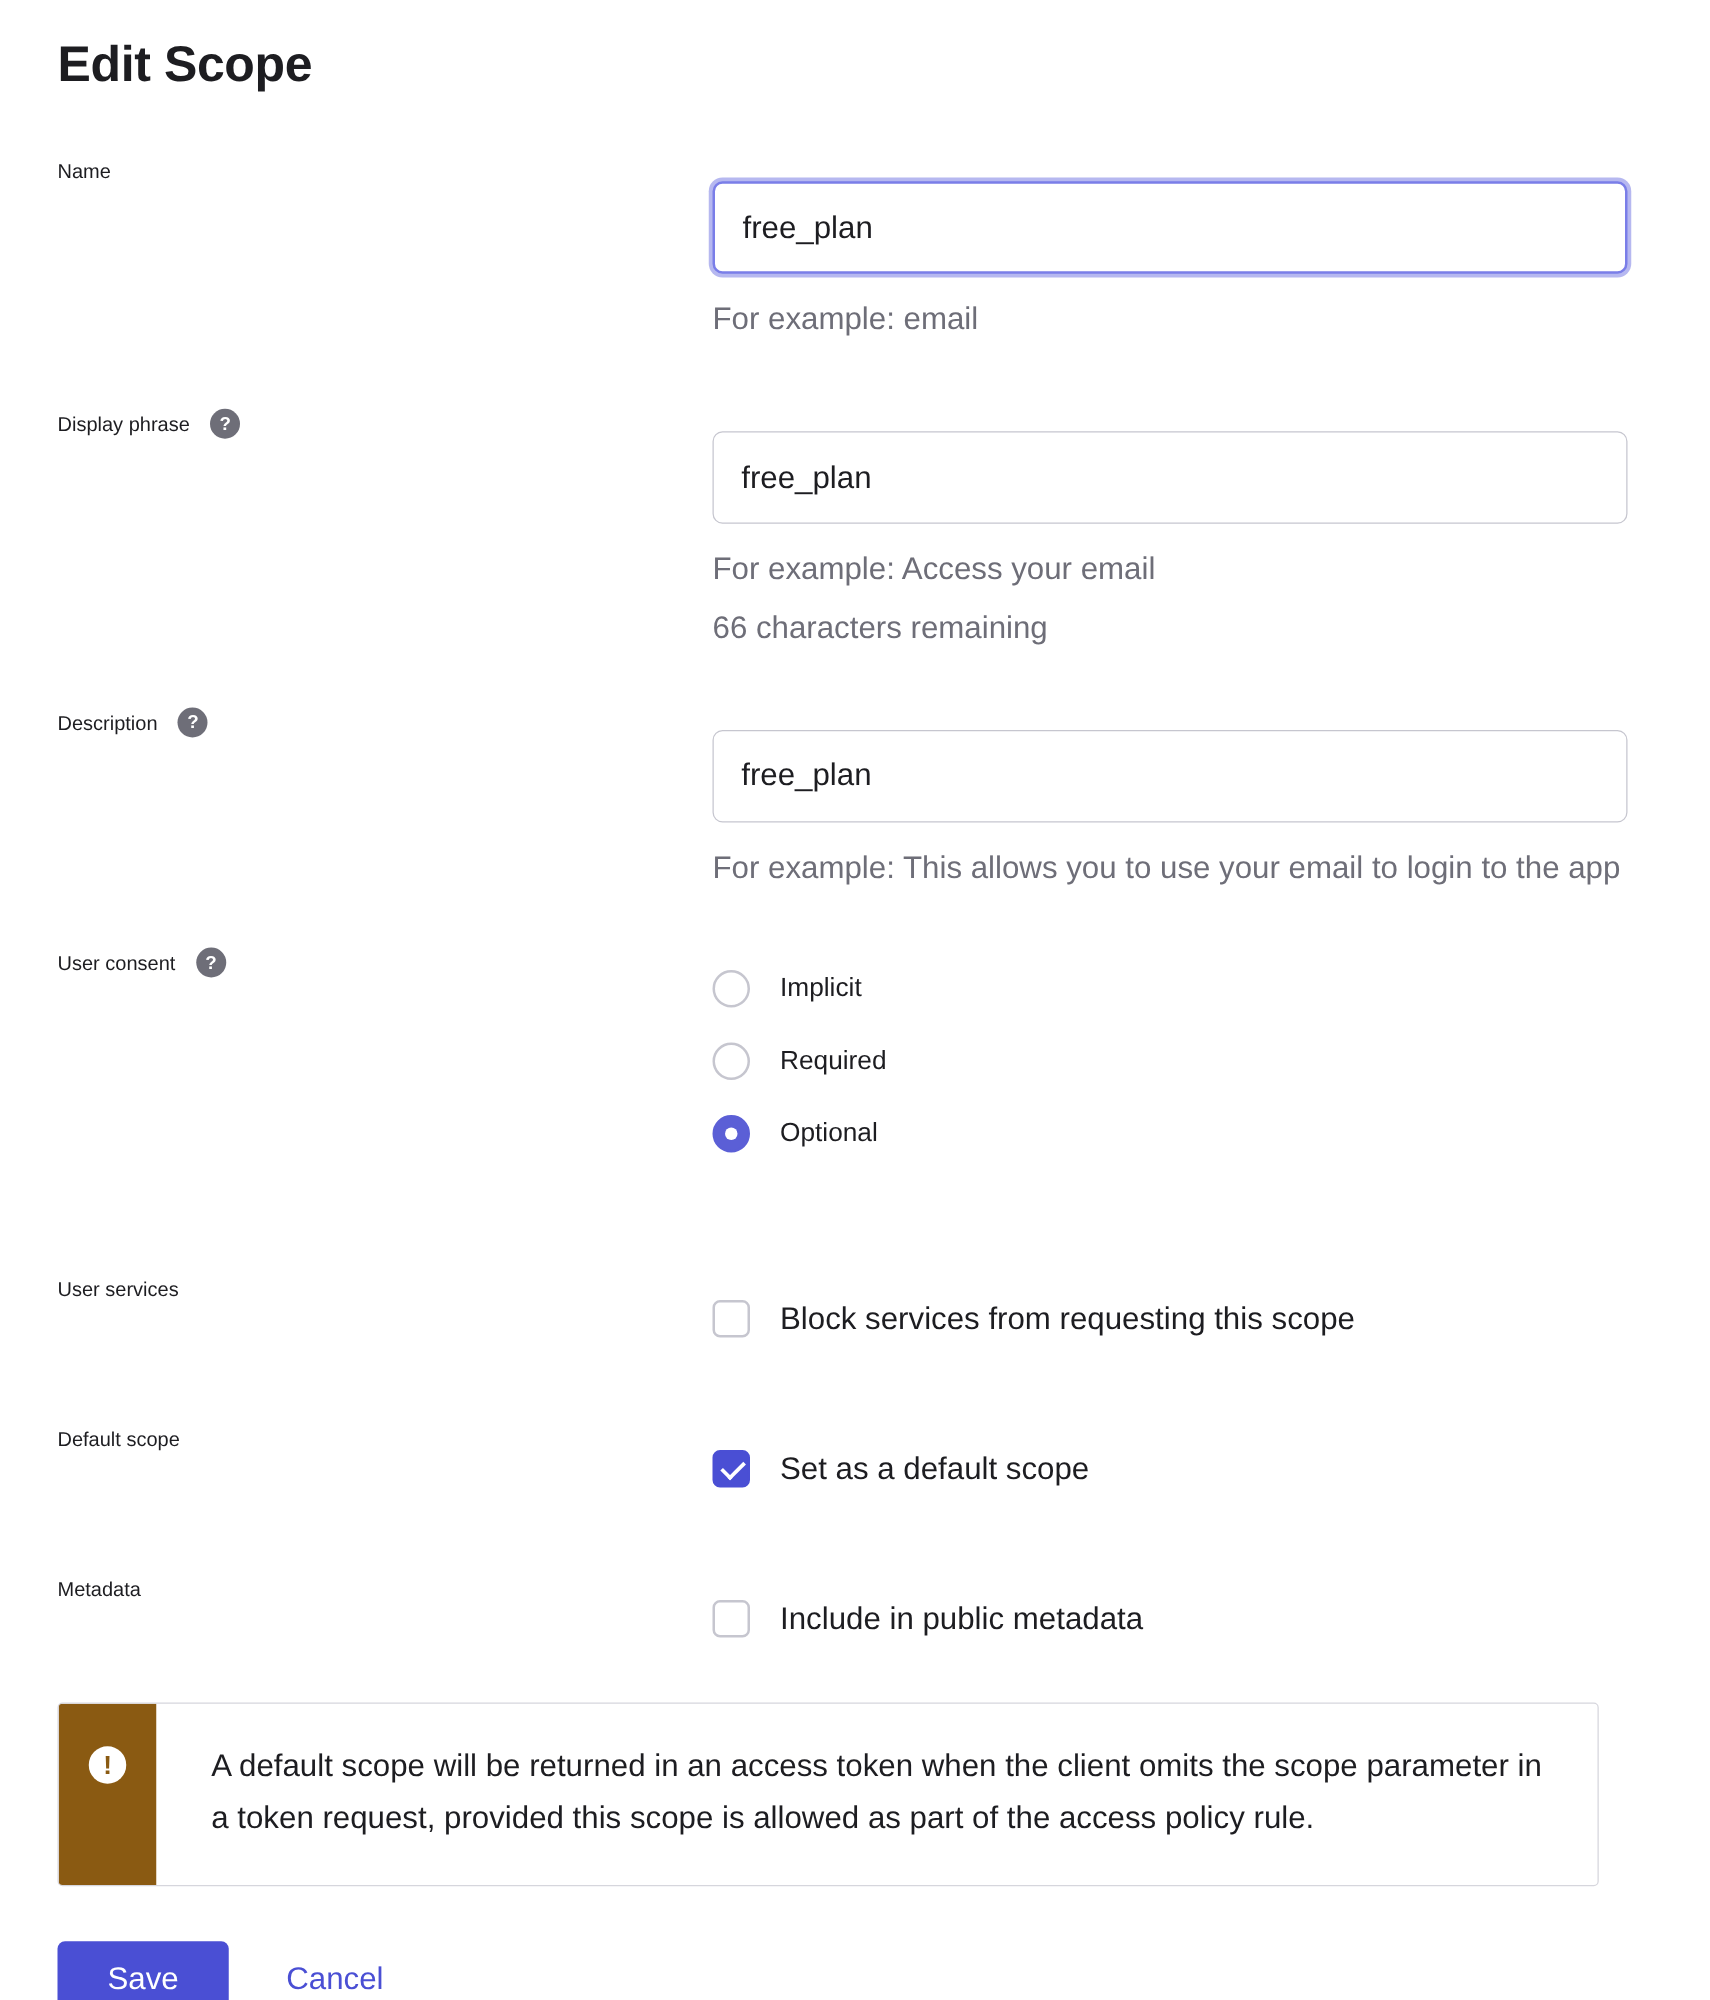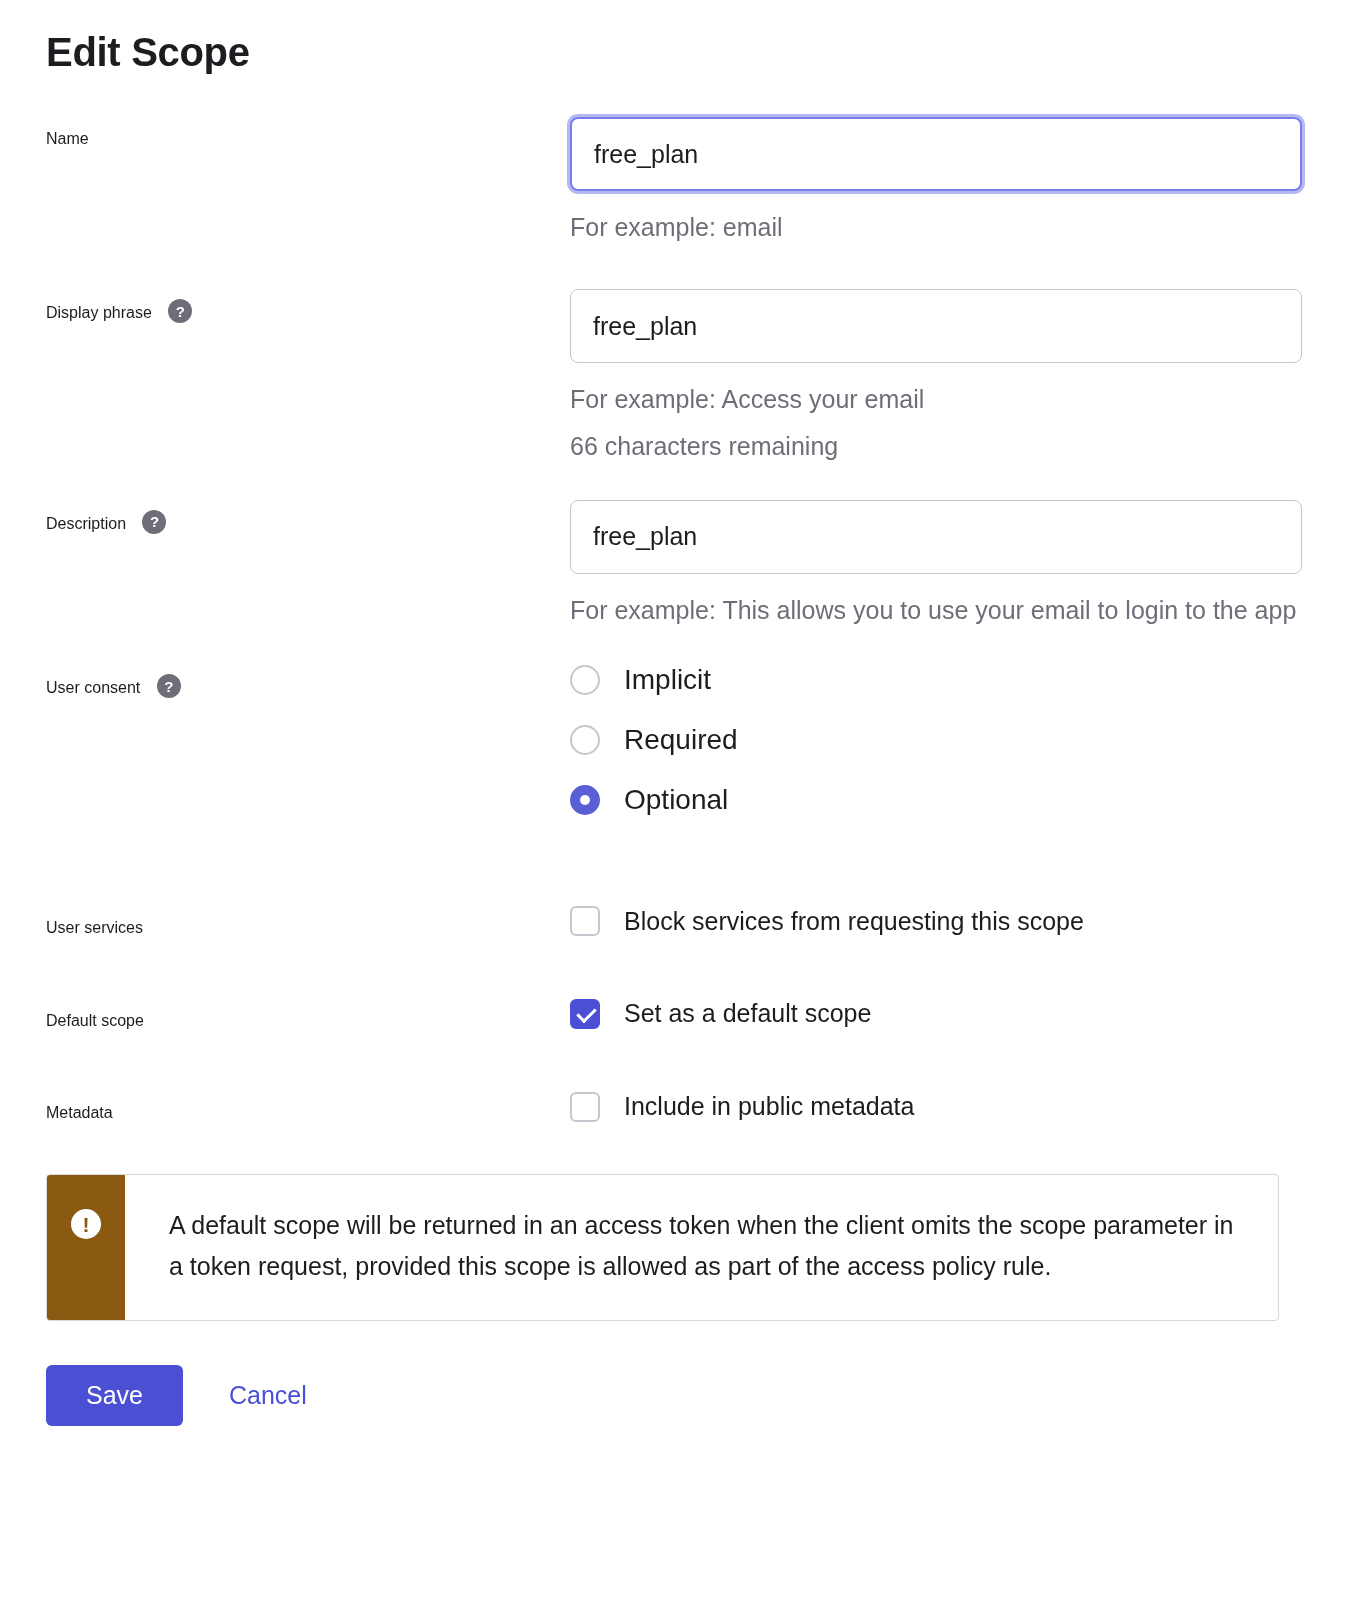--- a/index.html
+++ b/index.html
@@ -63,20 +63,21 @@
     font-size: 15px;
     font-weight: bold;
     margin-left: 12px;
     vertical-align: middle;
     position: relative;
     top: -2px;
     cursor: pointer;
   }
   .field-col {
     flex: 1;
+    margin-top: 28px;
   }
   .text-input {
     width: 732px;
     height: 74px;
     border: 1px solid #c6c6cf;
     border-radius: 8px;
     font-size: 25px;
     color: #1d1d21;
     padding: 0 22px;
     font-family: "Liberation Sans", sans-serif;
@@ -125,21 +126,21 @@
     left: 50%;
     top: 50%;
     width: 10px;
     height: 10px;
     margin-left: -5px;
     margin-top: -5px;
     border-radius: 50%;
     background: #ffffff;
   }
   .radio-label {
-    font-size: 28px;
+    font-size: 21px;
     color: #1d1d21;
     margin-left: 24px;
     cursor: pointer;
   }
   .check-row {
     display: flex;
     align-items: center;
   }
   .checkbox {
     width: 30px;

